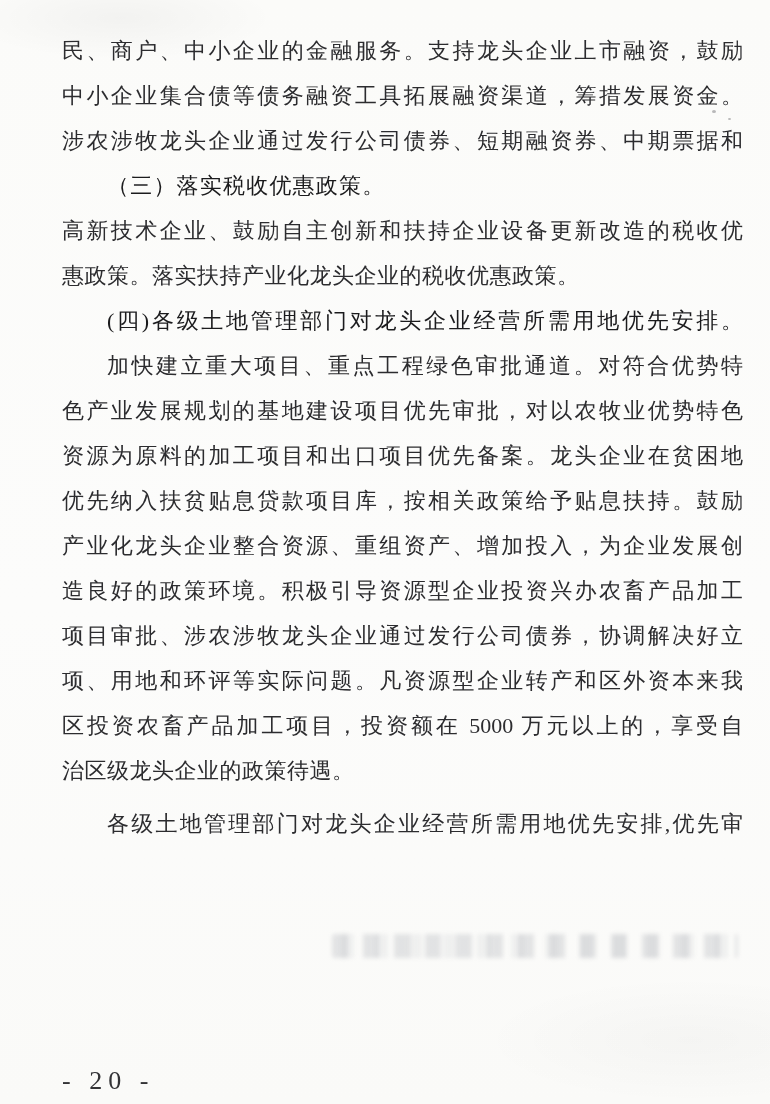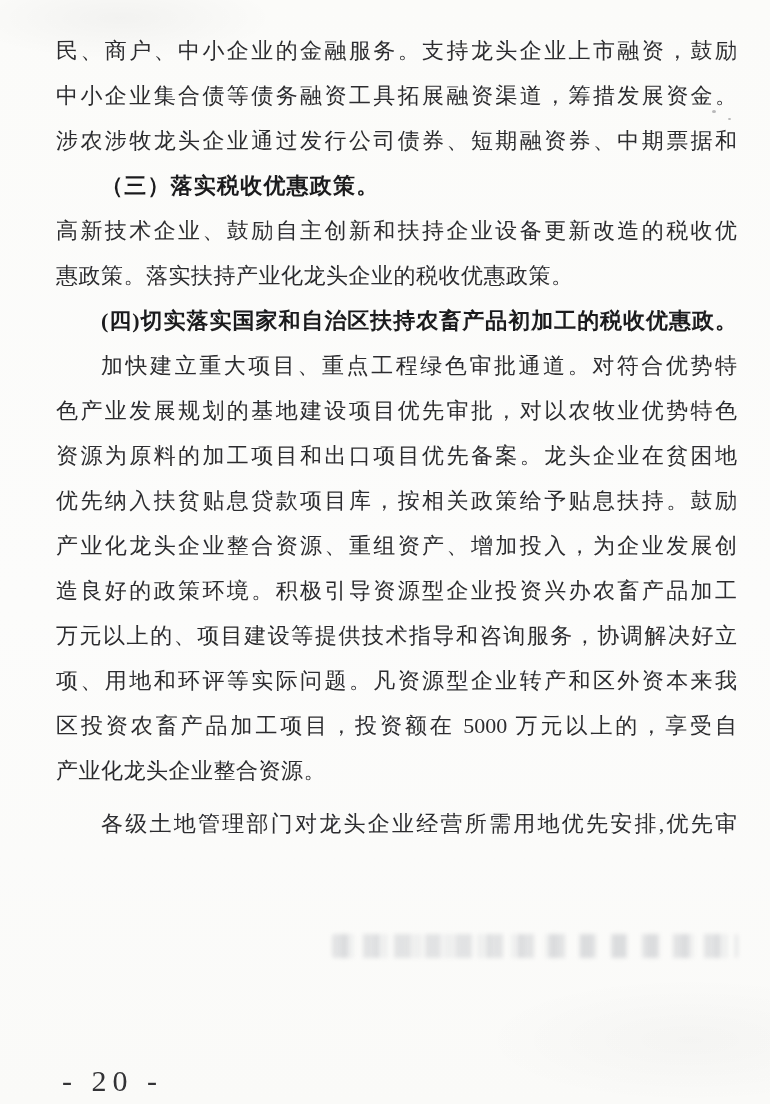--- a/index.html
+++ b/index.html
@@ -18,49 +18,49 @@
   .page::before{
     content:"";
     position:absolute;inset:0;
     background:
       radial-gradient(220px 60px at 120px 18px, rgba(0,0,0,0.035), rgba(0,0,0,0) 70%),
       radial-gradient(300px 90px at 690px 1040px, rgba(0,0,0,0.025), rgba(0,0,0,0) 70%);
     pointer-events:none;
   }
   .textblock{
     position:absolute;
-    left:56px;top:28px;width:681px;
+    left:62px;top:28px;width:681px;
   }
   .ln{
     height:45px;
     line-height:45px;
     font-size:22px;
     letter-spacing:0.5px;
     color:#2c2c2f;
     white-space:normal;
     overflow:visible;
   }
   .j{ 
     letter-spacing:0;
     text-align:justify;
     text-align-last:justify;
   }
   .ind{ text-indent:45px; }
   .heading{
-    font-weight:700;
+    font-weight:400;
     color:#1b1b1d;
     letter-spacing:1.2px;
   }
   .heading.j{ letter-spacing:0; }
   .psp{ margin-top:8px; } 
   .pageno{
     position:absolute;
     left:62px;top:1058px;
     height:45px;line-height:45px;
-    font-size:30px;
+    font-size:26px;
     letter-spacing:6px;
     color:#333336;
   }
   
   .ghost{
     position:absolute;
     left:332px;top:934px;
     width:406px;height:24px;
     background:
       repeating-linear-gradient(90deg,
@@ -85,31 +85,31 @@
 
 <div class="page">
 
   <div class="textblock">
     <div class="ln j">民、商户、中小企业的金融服务。支持龙头企业上市融资，鼓励</div>
     <div class="ln j">中小企业集合债等债务融资工具拓展融资渠道，筹措发展资金。</div>
     <div class="ln j">涉农涉牧龙头企业通过发行公司债券、短期融资券、中期票据和</div>
     <div class="ln heading ind">（三）落实税收优惠政策。</div>
     <div class="ln j">高新技术企业、鼓励自主创新和扶持企业设备更新改造的税收优</div>
     <div class="ln">惠政策。落实扶持产业化龙头企业的税收优惠政策。</div>
-    <div class="ln heading j ind">(四)切实落实国家和自治区扶持农畜产品初加工的税收优惠政。</div>
+    <div class="ln heading j ind">(四)各级土地管理部门对龙头企业经营所需用地优先安排。</div>
     <div class="ln j ind">加快建立重大项目、重点工程绿色审批通道。对符合优势特</div>
     <div class="ln j">色产业发展规划的基地建设项目优先审批，对以农牧业优势特色</div>
     <div class="ln j">资源为原料的加工项目和出口项目优先备案。龙头企业在贫困地</div>
     <div class="ln j">优先纳入扶贫贴息贷款项目库，按相关政策给予贴息扶持。鼓励</div>
     <div class="ln j">产业化龙头企业整合资源、重组资产、增加投入，为企业发展创</div>
     <div class="ln j">造良好的政策环境。积极引导资源型企业投资兴办农畜产品加工</div>
-    <div class="ln j">万元以上的、项目建设等提供技术指导和咨询服务，协调解决好立</div>
+    <div class="ln j">项目审批、涉农涉牧龙头企业通过发行公司债券，协调解决好立</div>
     <div class="ln j">项、用地和环评等实际问题。凡资源型企业转产和区外资本来我</div>
     <div class="ln j">区投资农畜产品加工项目，投资额在 5000 万元以上的，享受自</div>
-    <div class="ln">产业化龙头企业整合资源。</div>
+    <div class="ln">治区级龙头企业的政策待遇。</div>
     <div class="ln j ind psp">各级土地管理部门对龙头企业经营所需用地优先安排,优先审</div>
   </div>
 
   <div class="ghost"></div>
 
   <div class="speck" style="left:712px;top:110px;"></div>
   <div class="speck" style="left:728px;top:118px;width:3px;height:2px;"></div>
 
   <div class="pageno">- 20 -</div>
 

